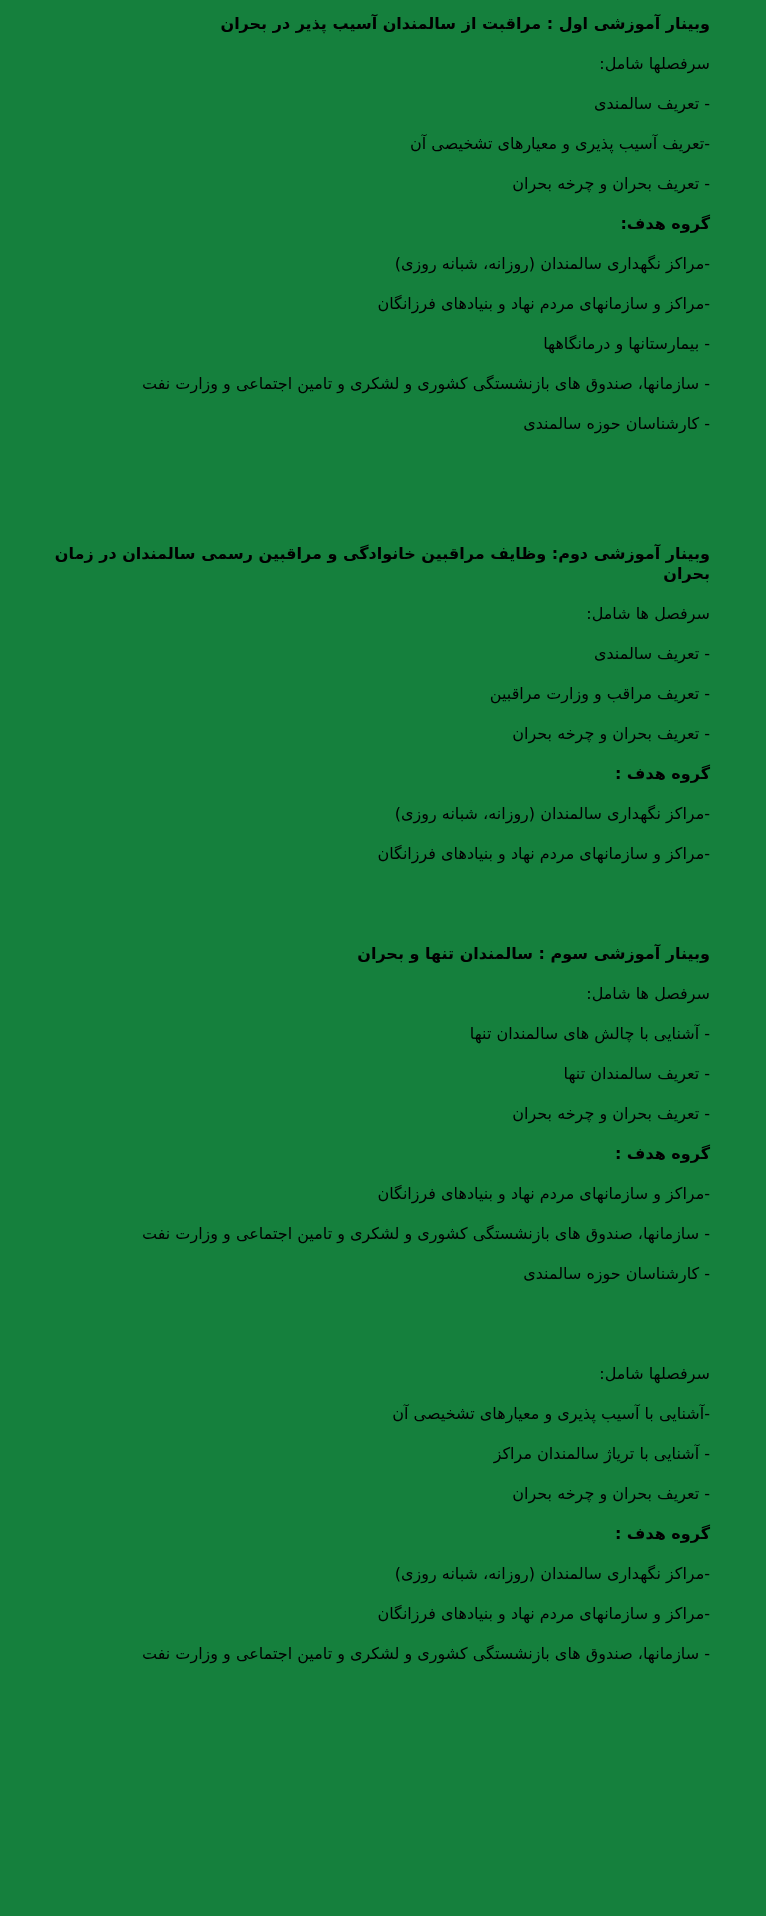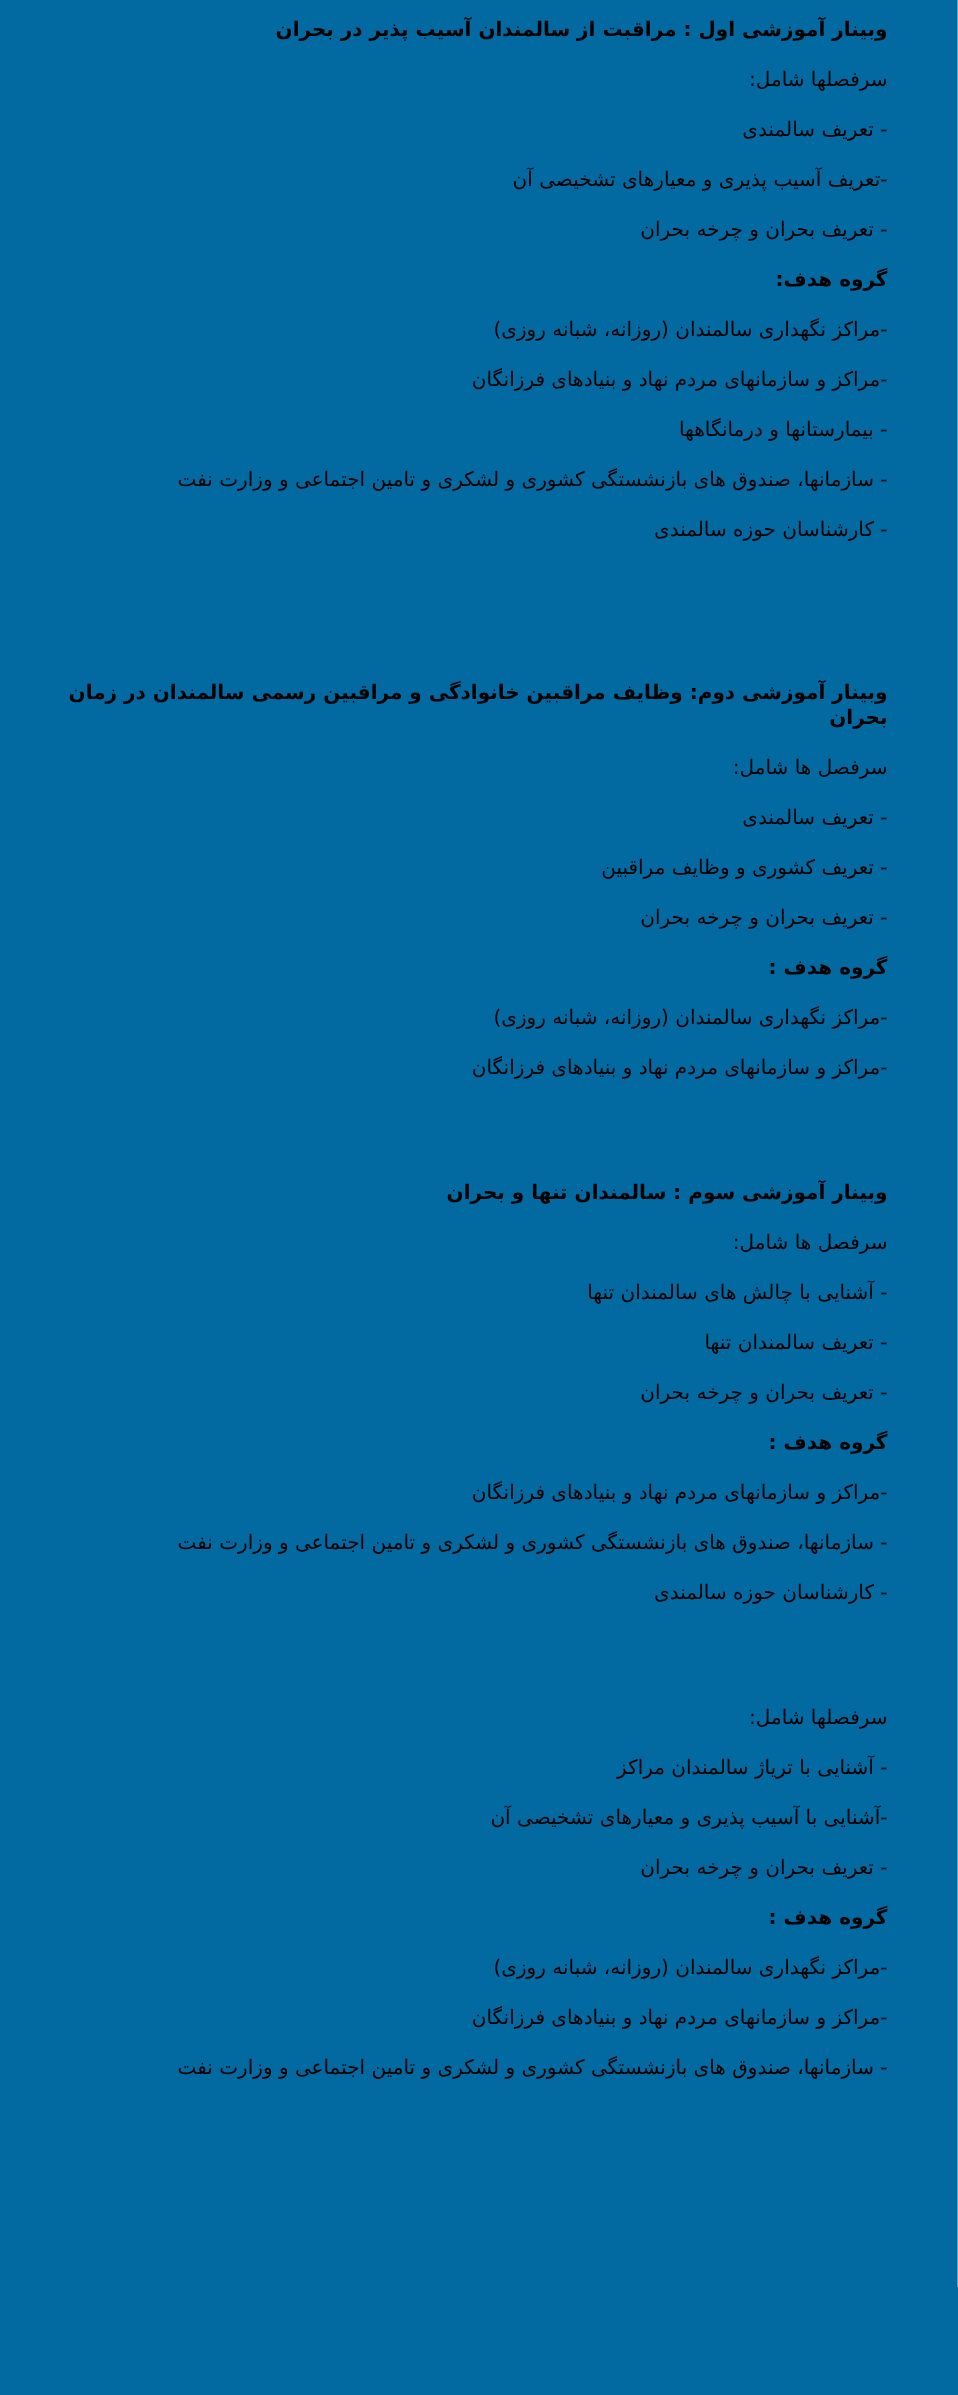--- a/index.html
+++ b/index.html
@@ -11,21 +11,21 @@
     width: 766px;
     min-height: 1916px;
     box-sizing: border-box;
     padding: 14px 56px 26px 40px;
     direction: rtl;
     text-align: right;
     unicode-bidi: embed;
     font-family: "DejaVu Sans", sans-serif;
     font-size: 16px;
     color: #000000;
-    background: #0369a1;
+    background: #15803d;
   }
   .doc p {
     margin: 0 0 20px 0;
     line-height: 20px;
     white-space: normal;
   }
   .bold {
     font-weight: bold;
   }
   .gap-lg { padding-top: 90px; }
@@ -47,43 +47,43 @@
     <p>-مراکز و سازمانهای مردم نهاد و بنیادهای فرزانگان</p>
     <p>- بیمارستانها و درمانگاهها</p>
     <p>- سازمانها، صندوق های بازنشستگی کشوری و لشکری و تامین اجتماعی و وزارت نفت</p>
     <p>- کارشناسان حوزه سالمندی</p>
   </section>
 
   <section class="gap-lg">
     <p class="bold">وبینار آموزشی دوم: وظایف مراقبین خانوادگی و مراقبین رسمی سالمندان در زمان بحران</p>
     <p>سرفصل ها شامل:</p>
     <p>- تعریف سالمندی</p>
-    <p>- تعریف کشوری و وظایف مراقبین</p>
+    <p>- تعریف مراقب و وزارت مراقبین</p>
     <p>- تعریف بحران و چرخه بحران</p>
     <p class="bold">گروه هدف :</p>
     <p>-مراکز نگهداری سالمندان (روزانه، شبانه روزی)</p>
     <p>-مراکز و سازمانهای مردم نهاد و بنیادهای فرزانگان</p>
   </section>
 
   <section class="gap-md">
     <p class="bold">وبینار آموزشی سوم : سالمندان تنها و بحران</p>
     <p>سرفصل ها شامل:</p>
     <p>- آشنایی با چالش های سالمندان تنها</p>
     <p>- تعریف سالمندان تنها</p>
     <p>- تعریف بحران و چرخه بحران</p>
     <p class="bold">گروه هدف :</p>
     <p>-مراکز و سازمانهای مردم نهاد و بنیادهای فرزانگان</p>
     <p>- سازمانها، صندوق های بازنشستگی کشوری و لشکری و تامین اجتماعی و وزارت نفت</p>
     <p>- کارشناسان حوزه سالمندی</p>
   </section>
 
   <section class="gap-md">
     <p>سرفصلها شامل:</p>
+    <p>-آشنایی با آسیب پذیری و معیارهای تشخیصی آن</p>
     <p>- آشنایی با تریاژ سالمندان مراکز</p>
-    <p>-آشنایی با آسیب پذیری و معیارهای تشخیصی آن</p>
     <p>- تعریف بحران و چرخه بحران</p>
     <p class="bold">گروه هدف :</p>
     <p>-مراکز نگهداری سالمندان (روزانه، شبانه روزی)</p>
     <p>-مراکز و سازمانهای مردم نهاد و بنیادهای فرزانگان</p>
     <p>- سازمانها، صندوق های بازنشستگی کشوری و لشکری و تامین اجتماعی و وزارت نفت</p>
   </section>
 
 </div>
 
 </body></html>

